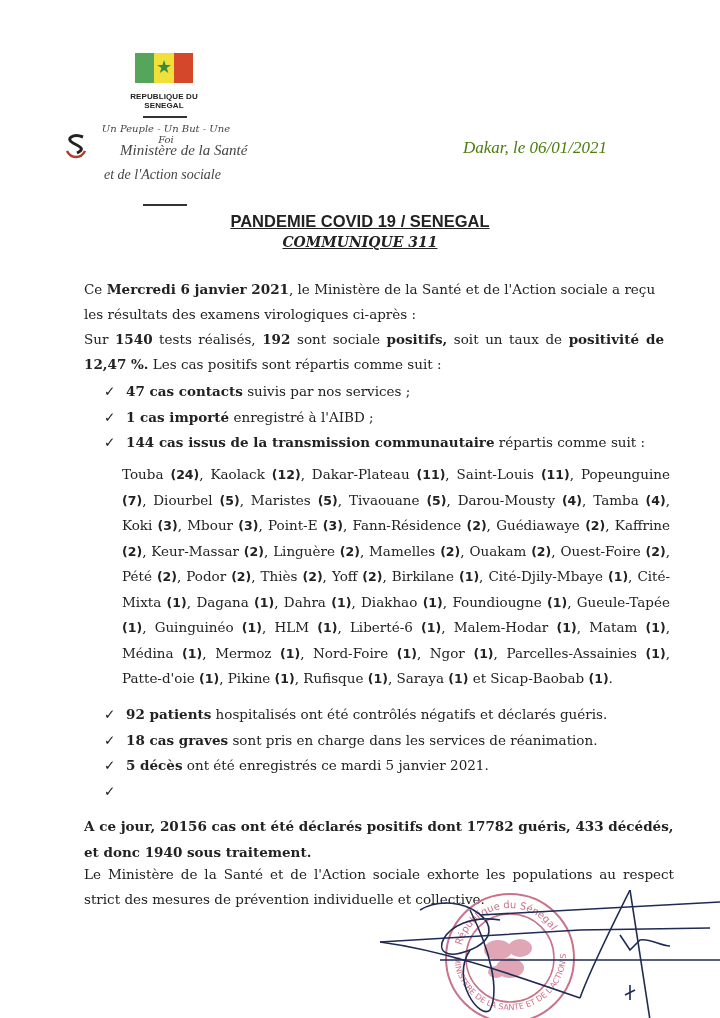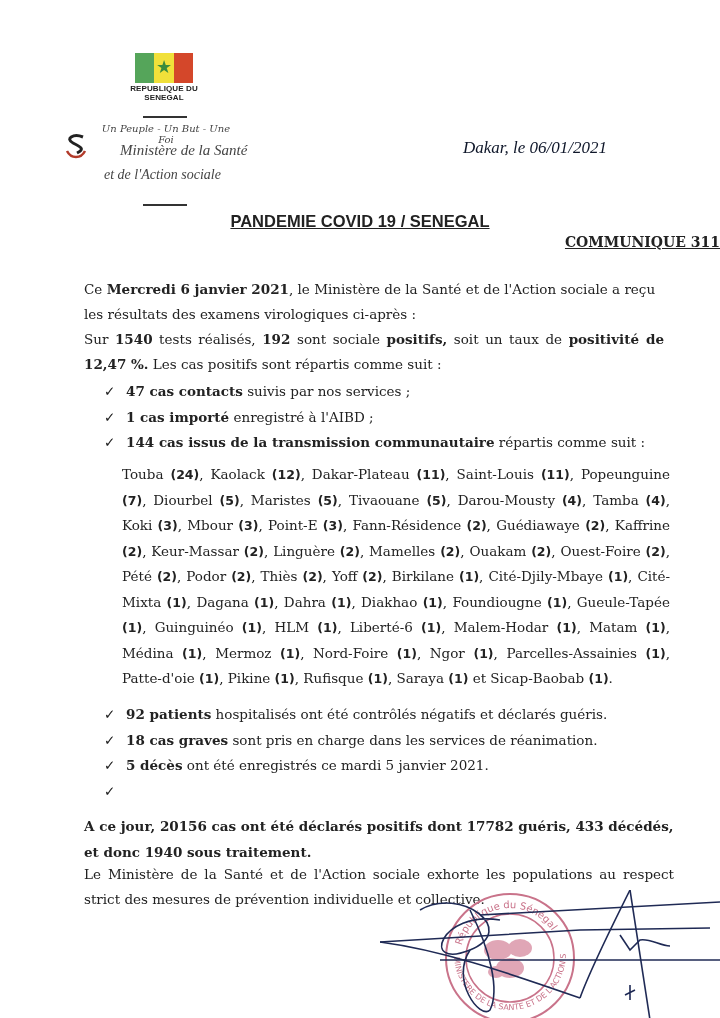--- a/index.html
+++ b/index.html
@@ -5,30 +5,30 @@
   html, body { margin:0; padding:0; background:#ffffff; }
   body { width:720px; height:1018px; position:relative; overflow:hidden;
          font-family:"DejaVu Serif", serif; color:#222; }
   .abs { position:absolute; }
   .flag { left:135px; top:53px; width:58px; height:30px; display:flex; }
   .flag div { flex:1; height:100%; }
   .flag .g { background:#55a55a; }
   .flag .y { background:#f1e03a; position:relative; }
   .flag .r { background:#d4472a; }
   .flag .star { position:absolute; left:0; right:0; top:3px; text-align:center; color:#3b8b3d; font-size:18px; line-height:22px; }
-  .rep { left:112px; top:84px; width:104px; text-align:center; font-family:"Liberation Sans", sans-serif; font-weight:bold; font-size:8px; letter-spacing:0.1px; color:#222; }
+  .rep { left:112px; top:92px; width:104px; text-align:center; font-family:"Liberation Sans", sans-serif; font-weight:bold; font-size:8px; letter-spacing:0.1px; color:#222; }
   .motto { left:96px; top:96px; width:140px; text-align:center; font-family:"DejaVu Serif", serif; font-style:italic; font-size:10px; color:#444;margin-top:27px; }
   .rule { height:2px; background:#333; }
   .ministry1 { left:92px; top:142px; font-style:italic; font-size:15px; color:#444; font-family:"Liberation Serif", serif;margin-left:28px; }
   .ministry2 { left:88px; top:167px; font-style:italic; font-size:14px; color:#444; font-family:"Liberation Serif", serif;margin-left:16px; }
   .logo { left:63px; top:133px; width:26px; height:28px; }
-  .date { left:463px; top:138px; font-style:italic; font-size:17px; color:#0f172a; font-family:"Liberation Serif", serif; }
+  .date { left:463px; top:138px; font-style:italic; font-size:17px; color:#4d7c0f; font-family:"Liberation Serif", serif; }
   .title { left:0; width:720px; top:212px; text-align:center; font-family:"Liberation Sans", sans-serif; font-weight:bold; font-size:16.5px; }
   .title span { text-decoration:underline; }
-  .subtitle { left:0; width:720px; top:234px; text-align:right; font-family:"DejaVu Serif", serif; font-weight:bold; font-size:14px; }
+  .subtitle { left:0; width:720px; top:234px; text-align:center; font-family:"DejaVu Serif", serif; font-weight:bold; font-style:italic; font-size:14px; }
   .subtitle span { text-decoration:underline; }
   .para { left:84px; width:580px; font-size:13.5px; line-height:25px; font-family:"DejaVu Serif", serif; }
   .para b { font-weight:bold; }
   .bullets { left:104px; width:570px; font-size:13.5px; line-height:25.5px; }
   .bullet { display:flex; }
   .bullet .chk { width:22px; flex:none; }
   .loc { left:122px; width:548px; font-size:13.5px; line-height:25.5px; text-align:justify; }
   .loc .n { font-family:"DejaVu Sans", sans-serif; font-weight:bold; font-size:12.5px; }
   .summary { left:84px; width:590px; font-size:13.5px; line-height:26px; font-weight:bold; }
   .closing { left:84px; width:590px; font-size:13.5px; line-height:25px; text-align:justify; }

